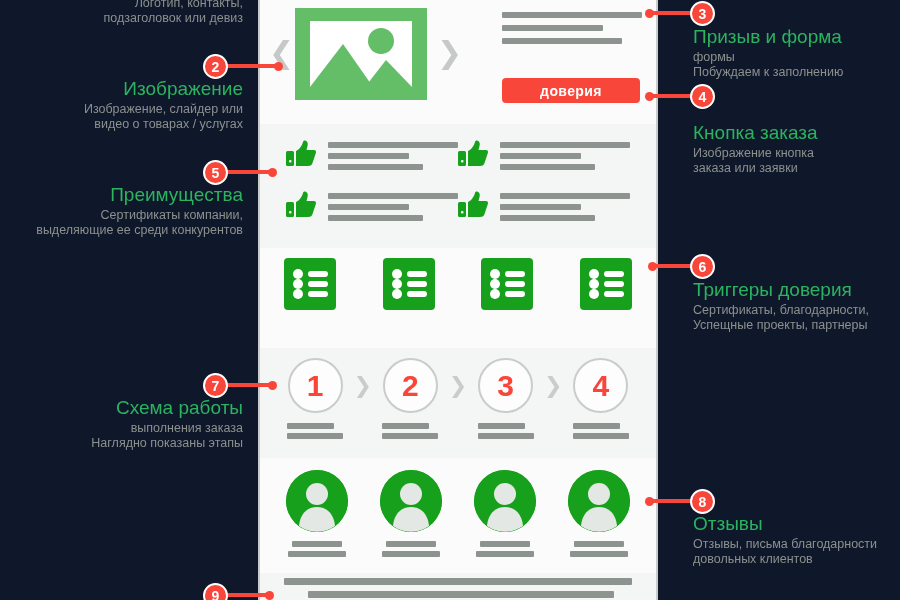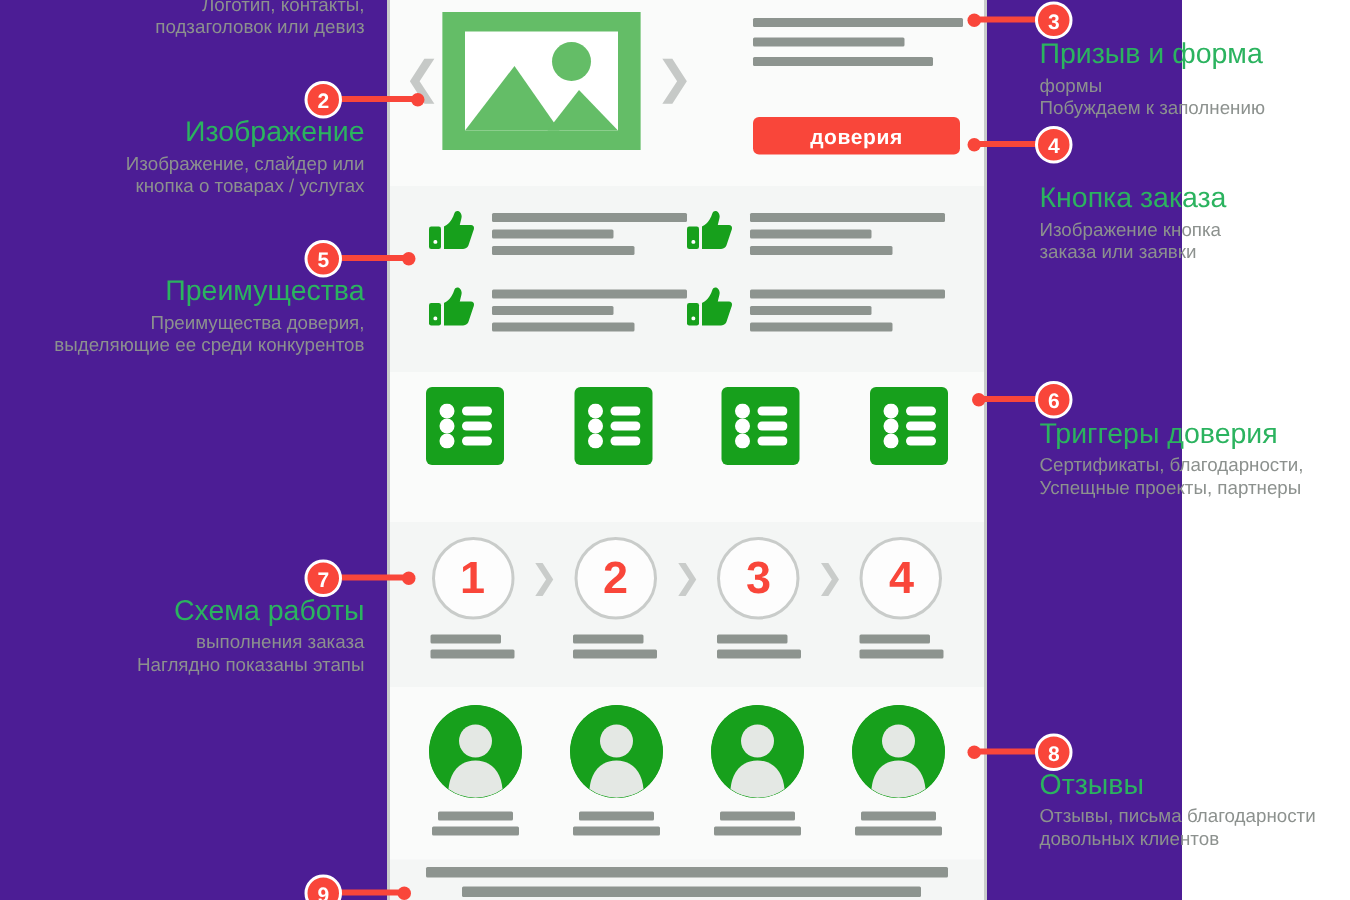--- a/index.html
+++ b/index.html
@@ -2,21 +2,21 @@
 <html><head>
 <meta charset="utf-8">
 <style>
   * { box-sizing: border-box; margin: 0; padding: 0; }
   html, body {
     width: 900px; height: 600px;
     background: #ffffff;
     font-family: "Liberation Sans", "DejaVu Sans", sans-serif;
     overflow: hidden;
   }
-  #stage { position: relative; width: 788px; height: 600px; background: #4c1d95; }
+  #stage { position: relative; width: 900px; height: 600px; background: #0f172a; }
 
   
   .mock-page {
     position: absolute; left: 258px; top: 0; width: 400px; height: 600px;
     background: #fafbfa;
     border-left: 2px solid #c9ccca;
     border-right: 2px solid #c9ccca;
   }
   .mock-band { position: absolute; left: 0; width: 100%; }
   .band-alt { background: #f4f6f5; }
@@ -372,21 +372,21 @@
     </div>
   </div>
 
   <div class="dot" style="left:274px;top:62px;"></div>
   <div class="conn" style="left:226px;top:64px;width:54px;"></div>
   <div class="badge" style="left:203px;top:54px;">2</div>
   <div class="callout left" style="left:0;top:78px;width:243px;">
     <div class="title" style="text-align:right;">Изображение</div>
     <div class="desc" style="text-align:right;">
       <div>Изображение, слайдер  или</div>
-      <div>кнопка о товарах / услугах</div>
+      <div>видео о товарах / услугах</div>
     </div>
   </div>
 
   <div class="dot" style="left:645px;top:9px;"></div>
   <div class="conn" style="left:650px;top:11px;width:46px;"></div>
   <div class="badge" style="left:690px;top:1px;">3</div>
   <div class="callout right" style="left:693px;top:26px;width:200px;">
     <div class="title">Призыв и форма</div>
     <div class="desc">
       <div>формы</div>
@@ -404,21 +404,21 @@
       <div>заказа или заявки</div>
     </div>
   </div>
 
   <div class="dot" style="left:268px;top:168px;"></div>
   <div class="conn" style="left:226px;top:170px;width:48px;"></div>
   <div class="badge" style="left:203px;top:160px;">5</div>
   <div class="callout left" style="left:0;top:184px;width:243px;">
     <div class="title" style="text-align:right;">Преимущества</div>
     <div class="desc" style="text-align:right;">
-      <div>Преимущества доверия,</div>
+      <div>Сертификаты компании,</div>
       <div>выделяющие ее среди конкурентов</div>
     </div>
   </div>
 
   <div class="dot" style="left:648px;top:262px;"></div>
   <div class="conn" style="left:652px;top:264px;width:44px;"></div>
   <div class="badge" style="left:690px;top:254px;">6</div>
   <div class="callout right" style="left:693px;top:279px;width:200px;">
     <div class="title">Триггеры доверия</div>
     <div class="desc">

